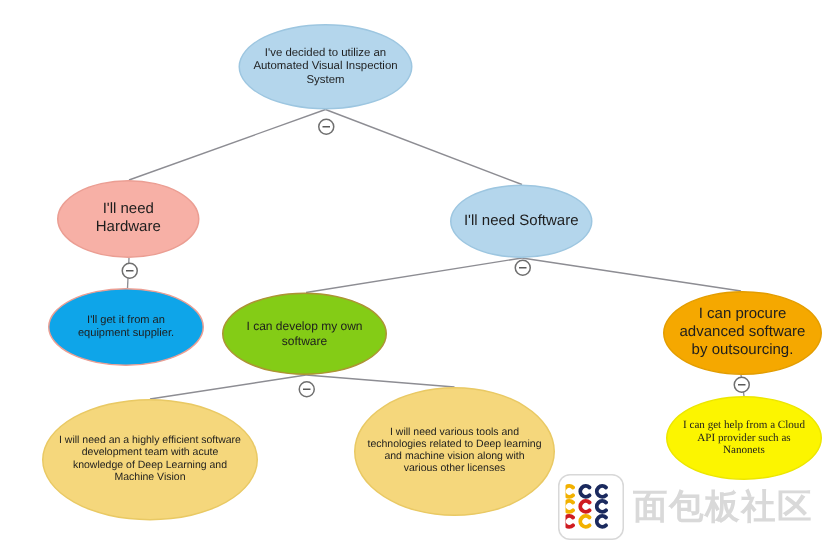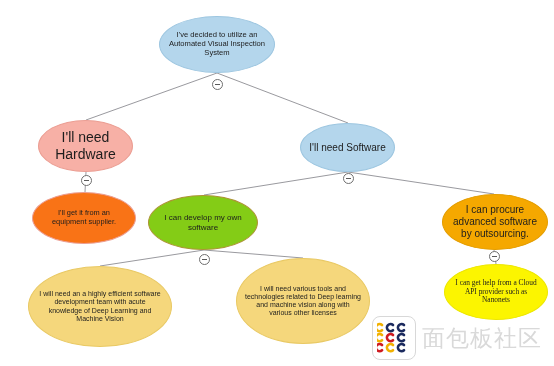--- a/index.html
+++ b/index.html
@@ -78,20 +78,21 @@
     border: 1px solid #d8d8d8;
     display: flex;
     align-items: center;
     justify-content: center;
     flex: none;
   }
   #wm-text {
     display: flex;
     flex-direction: column;
     justify-content: center;
+    font-weight: bold;
   }
   #wm-cn {
     font-size: 23px;
     letter-spacing: 1px;
     color: #d9d9d9;
     font-family: "DejaVu Sans", sans-serif;
     line-height: 1.05;
   }
   #wm-url {
     font-size: 11px;
@@ -113,27 +114,27 @@
       <line x1="348" y1="172" x2="494" y2="194" stroke="#8d8d93" stroke-width="0.9"></line>
       <line x1="204" y1="250" x2="100" y2="266" stroke="#8d8d93" stroke-width="0.9"></line>
       <line x1="204" y1="250" x2="303" y2="258" stroke="#8d8d93" stroke-width="0.9"></line>
       <line x1="494" y1="250" x2="496" y2="264" stroke="#8d8d93" stroke-width="0.9"></line>
     </svg>
 
   <div id="nodes-layer">
       <div class="node" style="left: 159px; top: 16px; width: 116px; height: 57px; background: rgb(180, 214, 236); border: 1px solid rgb(157, 198, 224); font-size: 7.6px;">
         <span>I've decided to utilize an Automated Visual Inspection System</span>
       </div>
-      <div class="node" style="left: 38px; top: 120px; width: 95px; height: 52px; background: rgb(247, 176, 166); border: 1px solid rgb(235, 158, 147); font-size: 14px;">
+      <div class="node" style="left: 38px; top: 120px; width: 95px; height: 52px; background: rgb(247, 176, 166); border: 1px solid rgb(235, 158, 147); font-size: 10px;">
         <span>I'll need Hardware</span>
       </div>
       <div class="node" style="left: 300px; top: 123px; width: 95px; height: 49px; background: rgb(180, 214, 236); border: 1px solid rgb(157, 198, 224); font-size: 10px;">
         <span>I'll need Software</span>
       </div>
-      <div class="node" style="left: 32px; top: 192px; width: 104px; height: 52px; background: #f97316; border: 1px solid rgb(235, 158, 147); font-size: 7.4px;">
+      <div class="node" style="left: 32px; top: 192px; width: 104px; height: 52px; background: #0ea5e9; border: 1px solid rgb(235, 158, 147); font-size: 7.4px;">
         <span>I'll get it from an equipment supplier.</span>
       </div>
       <div class="node" style="left: 148px; top: 195px; width: 110px; height: 55px; background: #84cc16; border: 1px solid rgb(173, 147, 53); font-size: 8px;">
         <span>I can develop my own software</span>
       </div>
       <div class="node" style="left: 442px; top: 194px; width: 106px; height: 56px; background: rgb(245, 168, 0); border: 1px solid rgb(227, 157, 0); font-size: 10px;">
         <span>I can procure advanced software by outsourcing.</span>
       </div>
       <div class="node" style="left: 28px; top: 266px; width: 144px; height: 81px; background: rgb(245, 215, 124); border: 1px solid rgb(233, 201, 100); font-size: 7px;">
         <span>I will need an a highly efficient software development team with acute knowledge of Deep Learning and Machine Vision</span>

